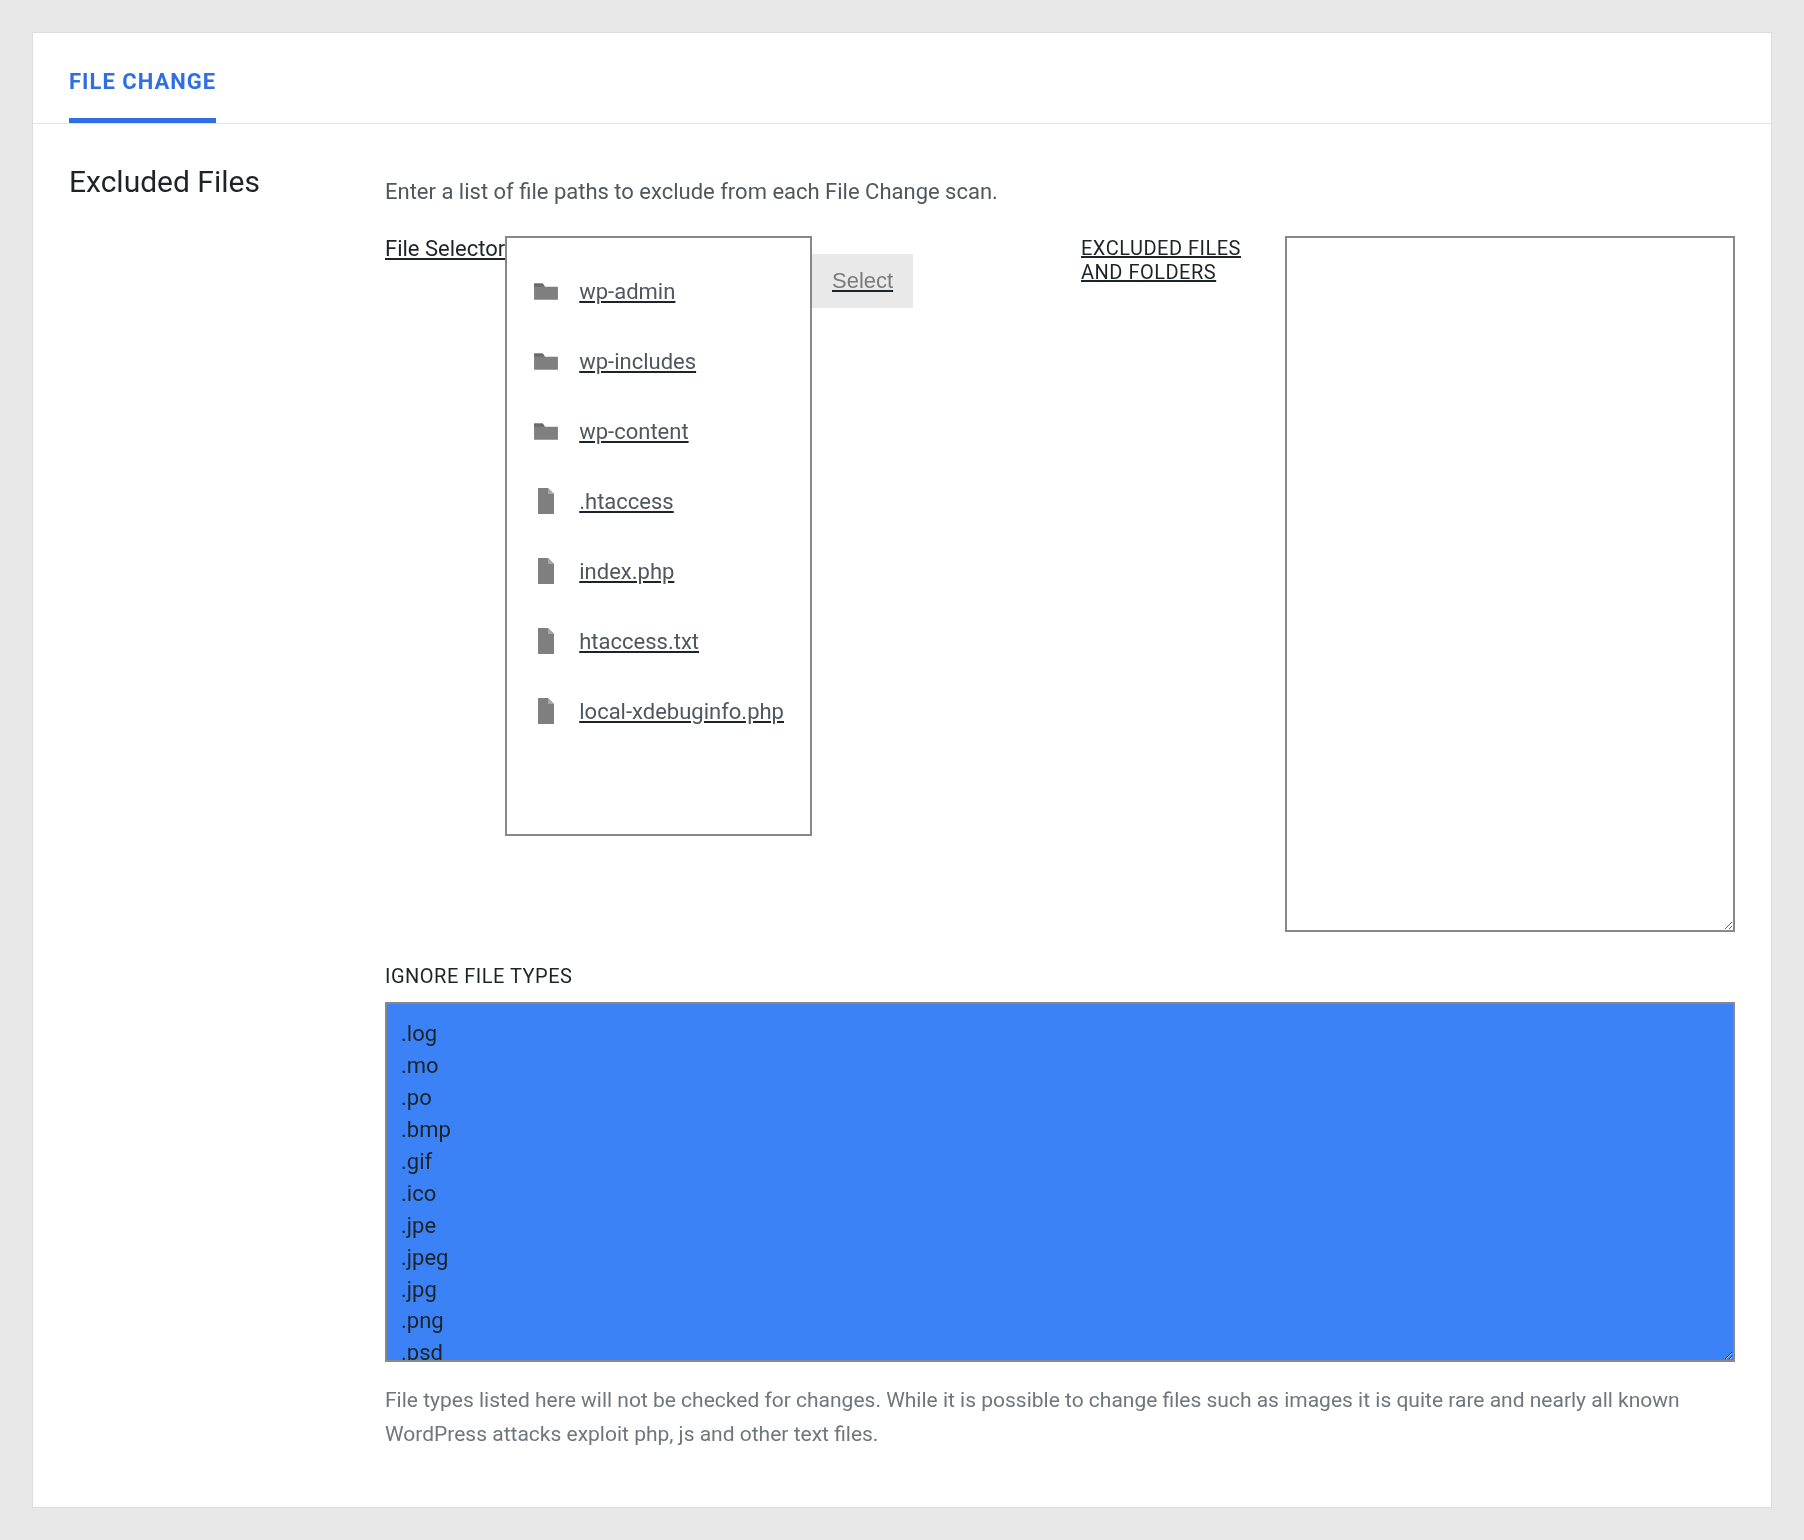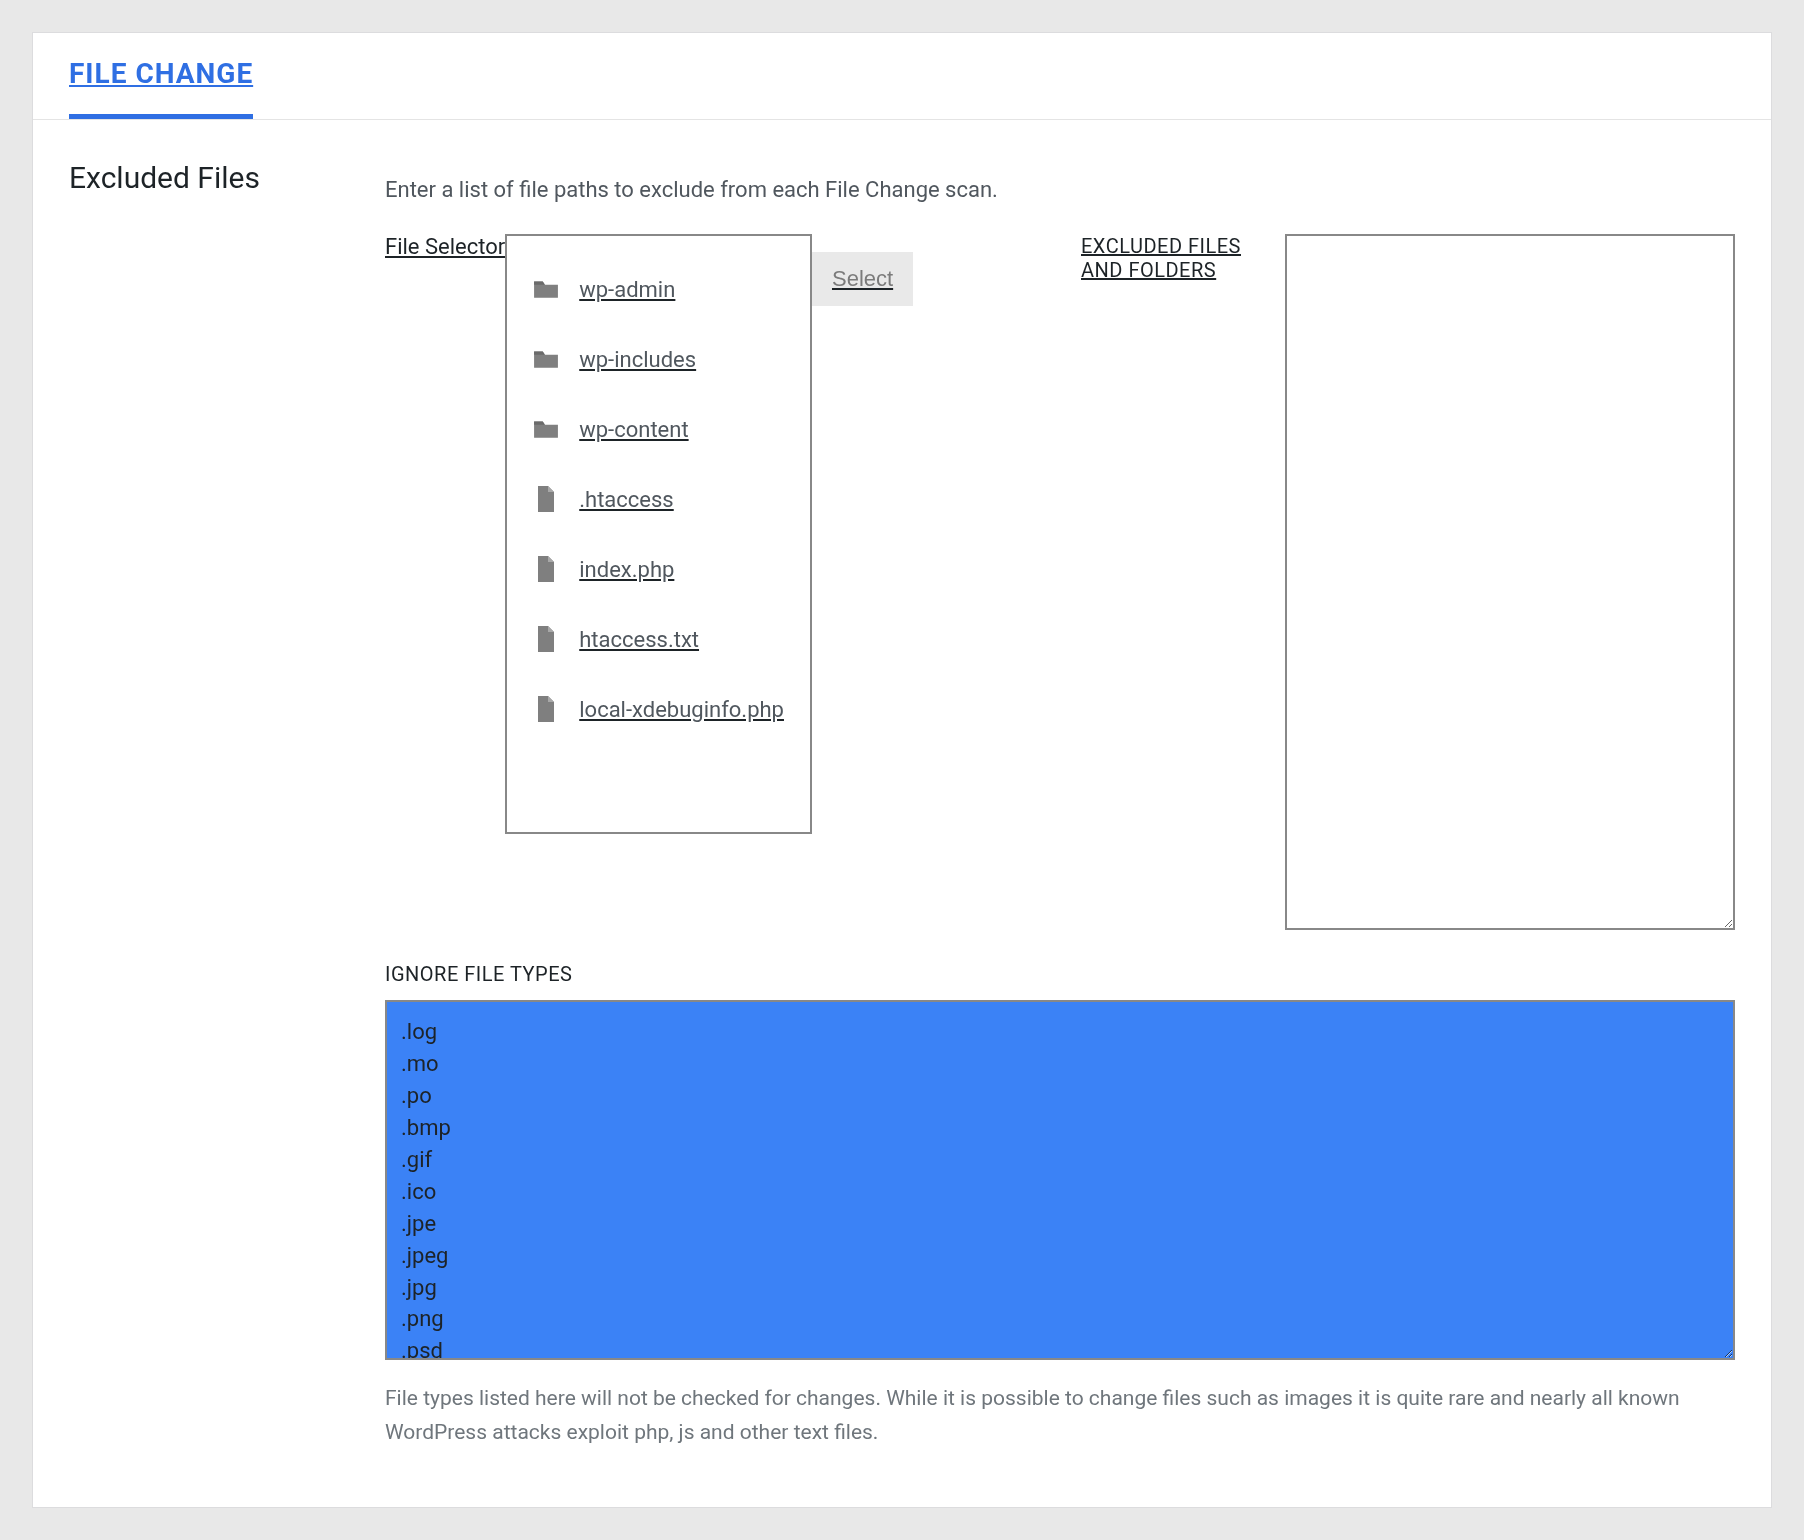--- a/index.html
+++ b/index.html
@@ -25,28 +25,27 @@
       height: 100%;
       display: flex;
       flex-direction: column;
     }
     .tabs {
       border-bottom: 1px solid #e4e4e4;
       padding: 0 36px;
     }
     .tab {
       display: inline-block;
-      padding: 24px 0 24px 0;
+      padding: 36px 0 24px 0;
       color: #2f6fe3;
       font-weight: 700;
       letter-spacing: 1px;
-      font-size: 28px;
+      font-size: 22px;
       border-bottom: 5px solid #2f6fe3;
       cursor: pointer;
-      text-decoration: underline;
     }
     .body {
       display: flex;
       flex: 1;
       padding: 36px;
       gap: 16px;
     }
     .left-col {
       width: 300px;
       flex-shrink: 0;

